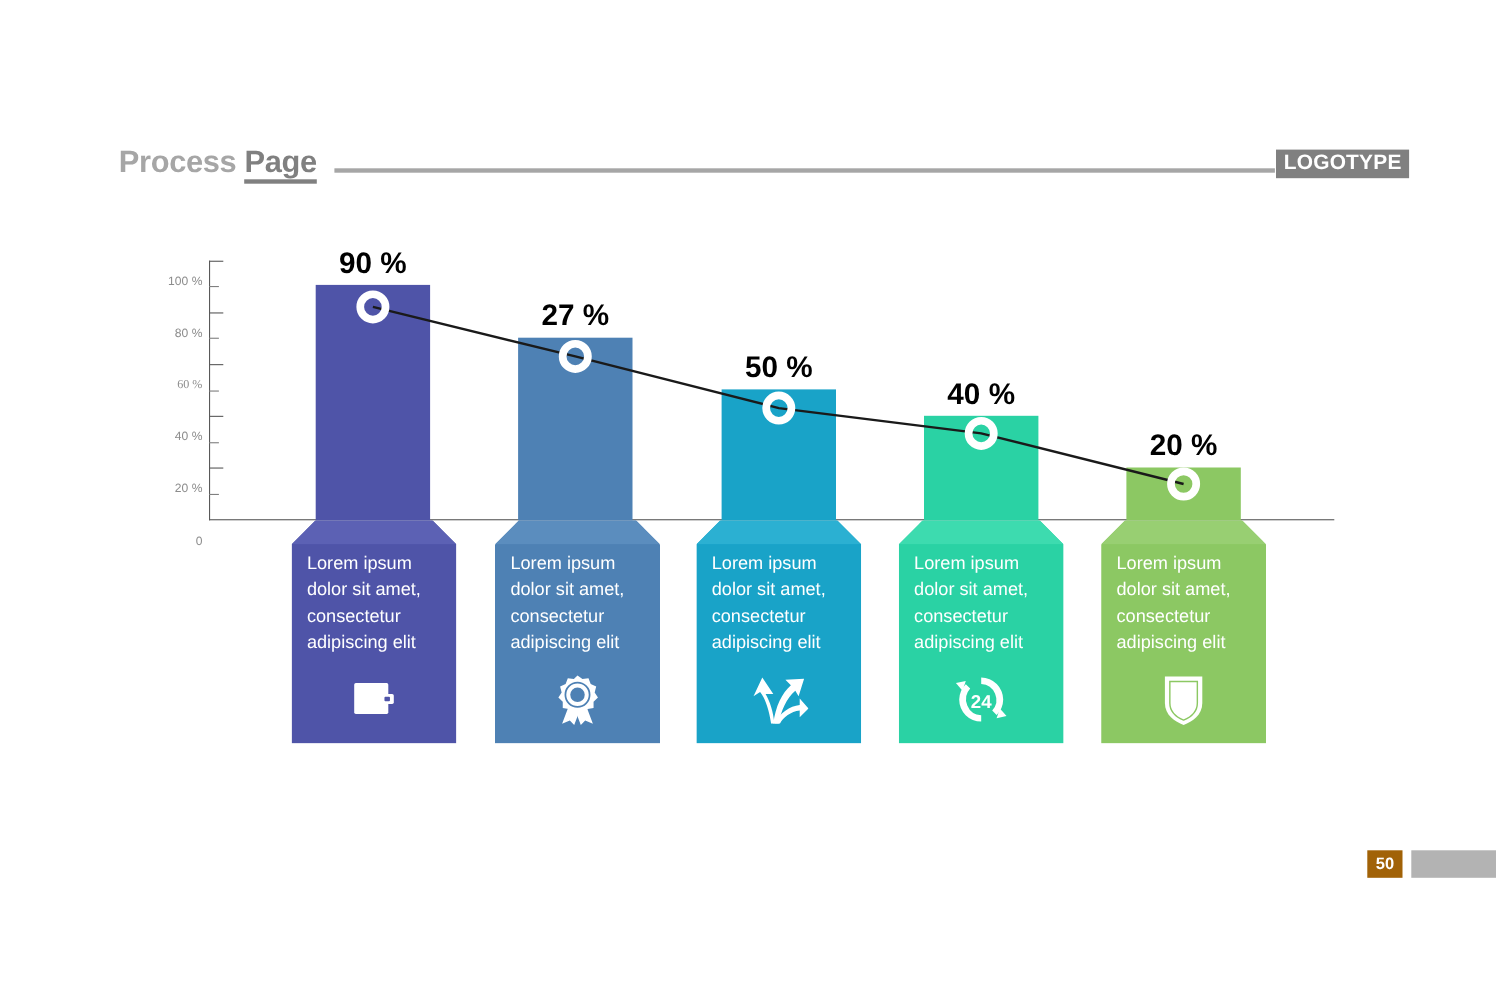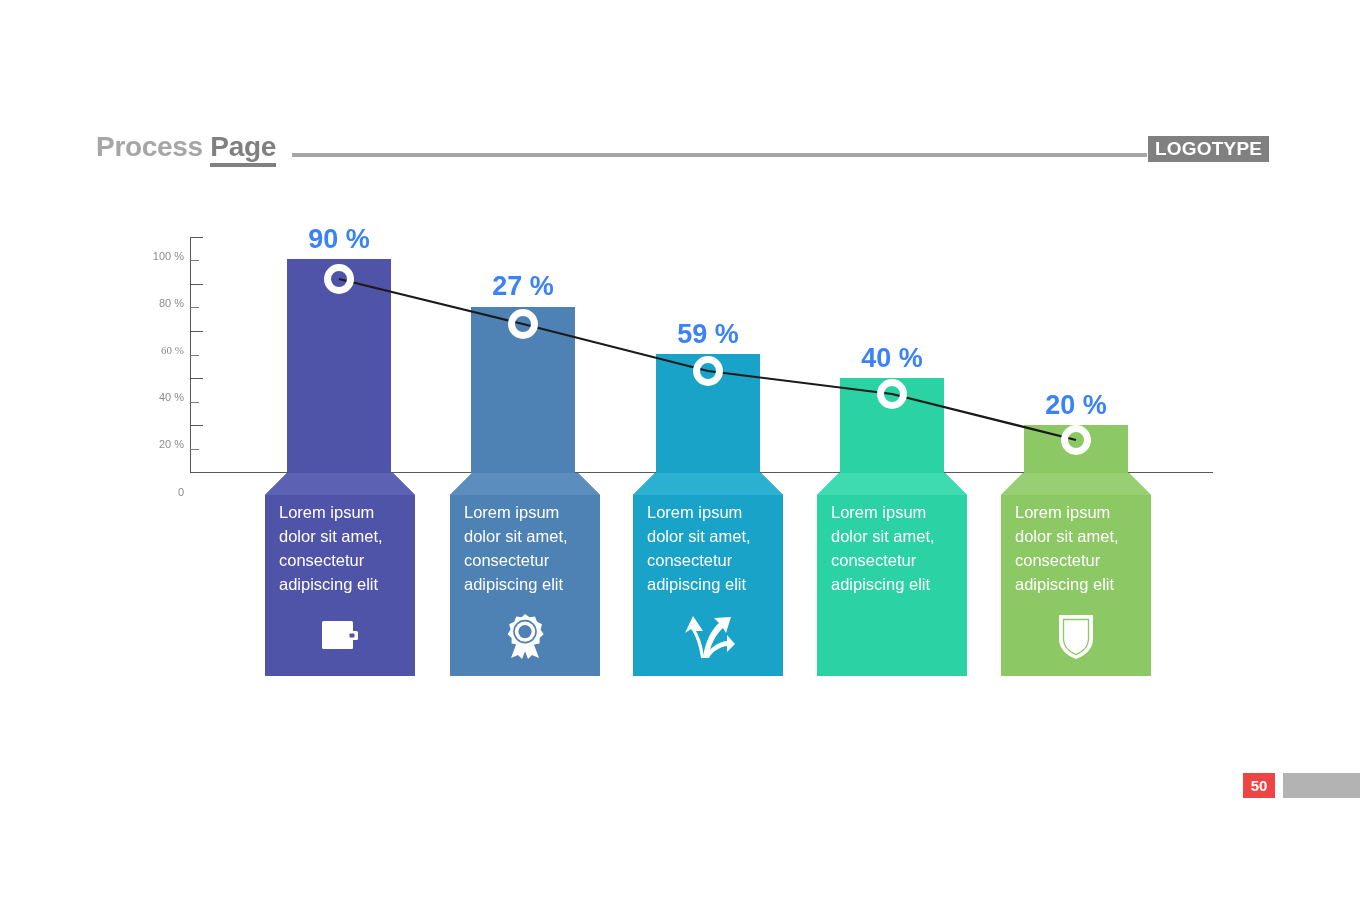--- a/index.html
+++ b/index.html
@@ -18,21 +18,21 @@
     position: absolute;
     left: 0; top: 0;
     width: 1360px;
     height: 906px;
     background: #ffffff;
   }
 
   
   #header {
     position: absolute;
-    left: 96px;
+    left: 108px;
     top: 131px;
     width: 1150px;
     height: 34px;
   }
   #title {
     position: absolute;
     left: 0;
     top: 0;
     white-space: nowrap;
     font-size: 28px;
@@ -154,42 +154,42 @@
     display: flex;
     align-items: center;
     justify-content: center;
   }
   .value-label {
     position: absolute;
     width: 160px;
     text-align: center;
     font-size: 27px;
     font-weight: bold;
-    color: #3b82f6;
+    color: #000000;
     line-height: 30px;
     white-space: nowrap;
   }
 
   #trend-svg {
     position: absolute;
     left: 0;
     top: 0;
     width: 1360px;
     height: 906px;
     pointer-events: none;
   }
 
   
   #page-num {
     position: absolute;
     left: 1243px;
     top: 773px;
     width: 32px;
     height: 25px;
-    background: #ef4444;
+    background: #a16207;
     color: #ffffff;
     font-size: 15px;
     font-weight: bold;
     line-height: 25px;
     text-align: center;
   }
   #footer-bar {
     position: absolute;
     left: 1283px;
     top: 773px;
@@ -236,21 +236,21 @@
     <div class="tick minor" style="top:449px;"></div>
 
     <div class="bar" style="left:287px; top:259px; height:214px; background:#4f54a8;"></div>
     <div class="bar" style="left:471px; top:307px; height:166px; background:#4e81b4;"></div>
     <div class="bar" style="left:656px; top:354px; height:119px; background:#19a3c8;"></div>
     <div class="bar" style="left:840px; top:378px; height:95px;  background:#2ad2a4;"></div>
     <div class="bar" style="left:1024px; top:425px; height:48px; background:#8cc863;"></div>
 
     <div class="value-label" style="left:259px; top:224px;">90 %</div>
     <div class="value-label" style="left:443px; top:271px;">27 %</div>
-    <div class="value-label" style="left:628px; top:319px;">59 %</div>
+    <div class="value-label" style="left:628px; top:319px;">50 %</div>
     <div class="value-label" style="left:812px; top:343px;">40 %</div>
     <div class="value-label" style="left:996px; top:390px;">20 %</div>
 
     <svg id="trend-svg" viewBox="0 0 1360 906">
       <polyline points="339,279 523,324 708,371 892,394 1076,440" fill="none" stroke="#1a1a1a" stroke-width="2.2"></polyline>
       <circle cx="339" cy="279" r="11.5" fill="none" stroke="#ffffff" stroke-width="7"></circle>
       <circle cx="523" cy="324" r="11.5" fill="none" stroke="#ffffff" stroke-width="7"></circle>
       <circle cx="708" cy="371" r="11.5" fill="none" stroke="#ffffff" stroke-width="7"></circle>
       <circle cx="892" cy="394" r="11.5" fill="none" stroke="#ffffff" stroke-width="7"></circle>
       <circle cx="1076" cy="440" r="11.5" fill="none" stroke="#ffffff" stroke-width="7"></circle>
@@ -294,20 +294,29 @@
           <path d="M22 44 C24 28 30 16 38 9 L33 4 L50 3 L45 19 L42 14 C34 21 29 32 27 44 Z" fill="#ffffff"></path>
           <path d="M23 44 C28 34 37 28 46 27 L46 21 L54 30 L46 38 L46 32 C38 33 31 38 28 44 Z" fill="#ffffff"></path>
         </svg>
       </div>
     </div>
 
     <div class="block" style="left:817px;">
       <div class="block-body" style="background:#2ad2a4; clip-path: polygon(0 22px, 22px 0, 128px 0, 150px 22px, 150px 203px, 0 203px);"></div>
       <div class="block-shoulder" style="background:#3ddbaf; clip-path: polygon(0 22px, 22px 0, 128px 0, 150px 22px);"></div>
       <div class="block-text">Lorem ipsum dolor sit amet, consectetur adipiscing elit</div>
+      <div class="block-icon">
+        <svg width="48" height="46" viewBox="0 0 48 46">
+          <path d="M24 3 A20 20 0 0 1 44 23 A20 20 0 0 1 38 37 L34 33 A14.5 14.5 0 0 0 24 8.8 Z" fill="#ffffff"></path>
+          <path d="M41 31 L47 38 L38 40 Z" fill="#ffffff"></path>
+          <path d="M24 43 A20 20 0 0 1 4 23 A20 20 0 0 1 10 9 L14 13 A14.5 14.5 0 0 0 24 37.2 Z" fill="#ffffff"></path>
+          <path d="M7 15 L1 8 L10 6 Z" fill="#ffffff"></path>
+          <text x="24" y="30.5" font-family="Liberation Sans, sans-serif" font-size="17" font-weight="bold" fill="#ffffff" text-anchor="middle">24</text>
+        </svg>
+      </div>
     </div>
 
     <div class="block" style="left:1001px;">
       <div class="block-body" style="background:#8cc863; clip-path: polygon(0 22px, 22px 0, 128px 0, 150px 22px, 150px 203px, 0 203px);"></div>
       <div class="block-shoulder" style="background:#98cf72; clip-path: polygon(0 22px, 22px 0, 128px 0, 150px 22px);"></div>
       <div class="block-text">Lorem ipsum dolor sit amet, consectetur adipiscing elit</div>
       <div class="block-icon">
         <svg width="40" height="48" viewBox="0 0 40 48">
           <path d="M3 3 H37 V27 C37 38 28 44 20 47 C12 44 3 38 3 27 Z" fill="#ffffff"></path>
           <path d="M7.5 7.5 H32.5 V27 C32.5 35.5 25.5 40.3 20 42.6 C14.5 40.3 7.5 35.5 7.5 27 Z" fill="none" stroke="#8cc863" stroke-width="1.3"></path>

